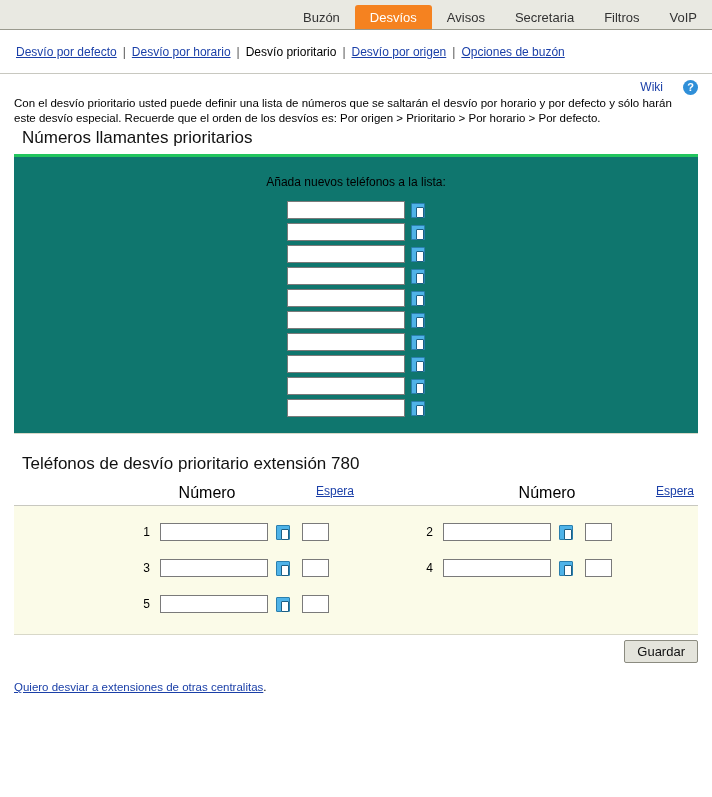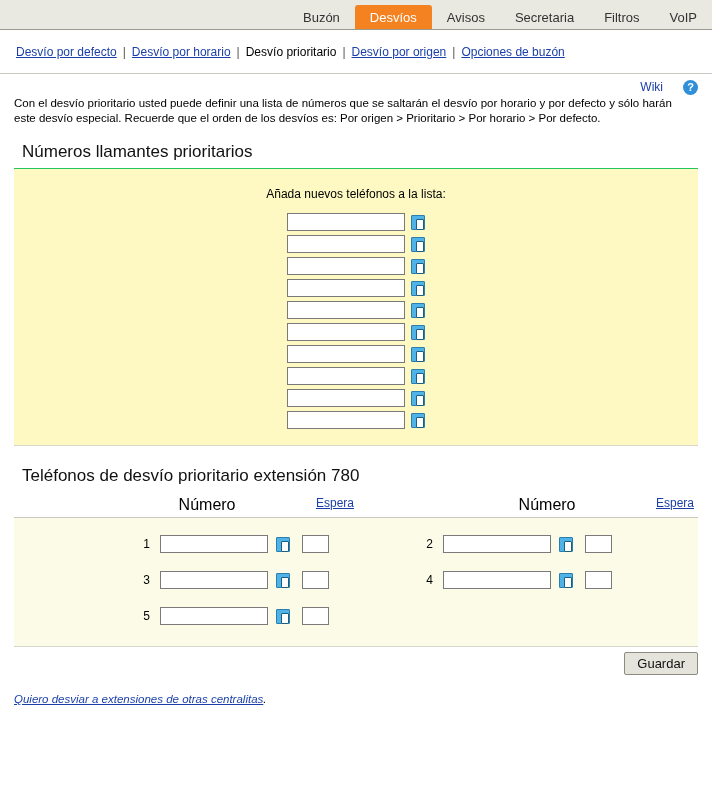--- a/index.html
+++ b/index.html
@@ -98,34 +98,34 @@
     text-align: center;
     display: inline-block;
     cursor: pointer;
   }
 
   .intro {
     font-size: 11.5px;
     line-height: 15px;
     color: #000000;
     margin-top: 2px;
-    margin-bottom: 16px;
+    margin-bottom: 2px;
     width: 660px;
   }
 
   h2.section-title {
     font-size: 17px;
     font-weight: normal;
     margin: 0 0 6px 8px;
     color: #111111;
   }
 
   .panel {
-    background: #fef9c3;
-    border-top: 1px solid #22c55e;
+    background: #0f766e;
+    border-top: 3px solid #22c55e;
     border-bottom: 1px solid #d8d8c8;
     padding: 18px 0 16px 0;
     margin-bottom: 20px;
   }
 
   .panel-caption {
     text-align: center;
     font-size: 12px;
     margin-bottom: 12px;
   }
@@ -255,21 +255,20 @@
     padding: 3px 12px;
     background: #e4e4dc;
     border: 1px solid #8b8b80;
     border-radius: 2px;
     cursor: pointer;
     color: #111111;
   }
   .footer-link {
     font-size: 11.5px;
     padding-top: 10px;
-    font-style: italic;
   }
   .footer-link a {
     color: #1a3fa8;
     text-decoration: underline;
     cursor: pointer;
   }
 </style>
 </head>
 <body>
 

